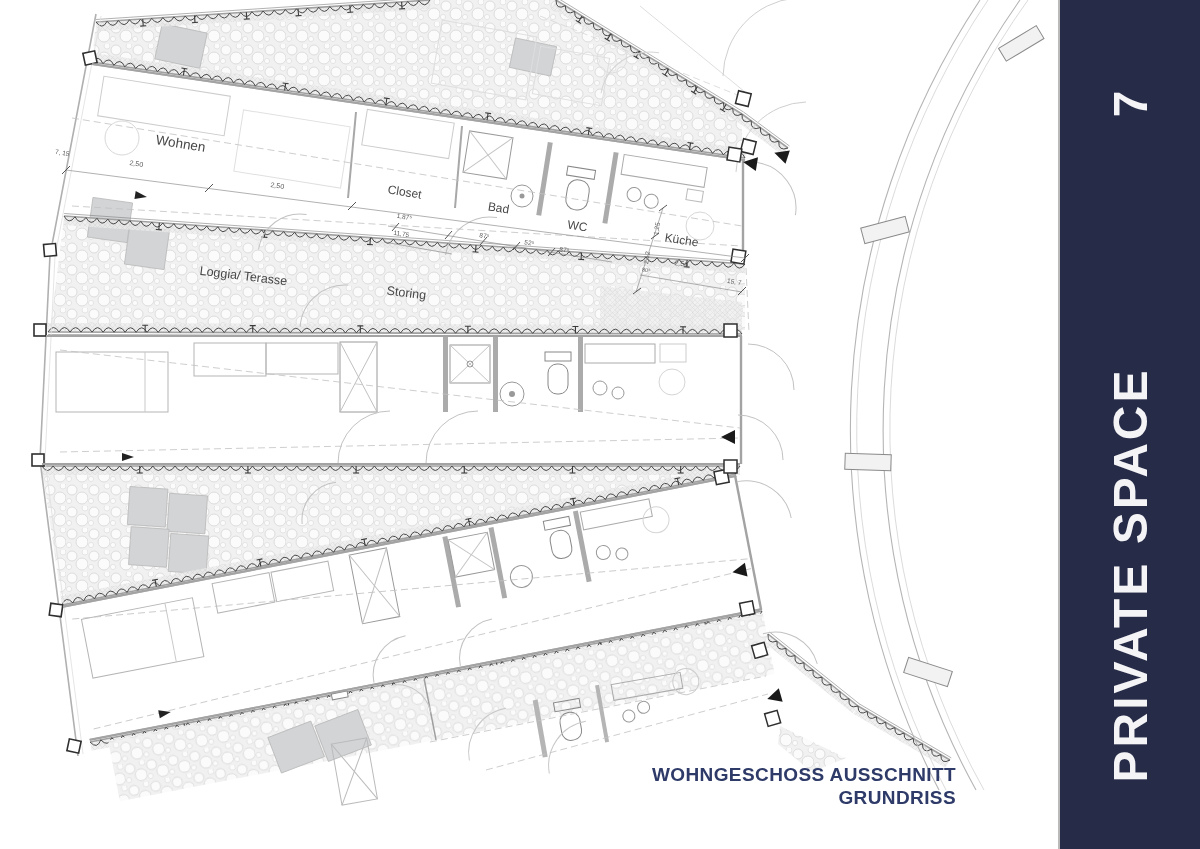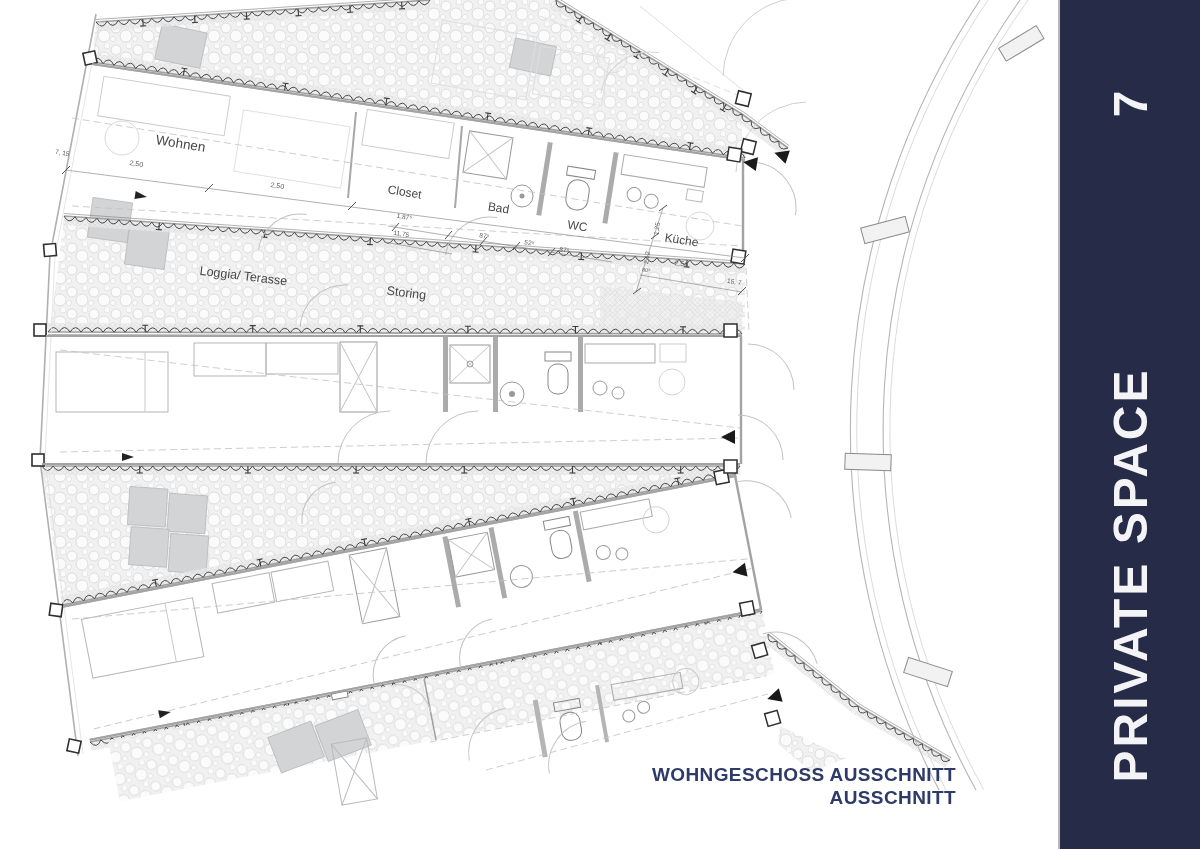--- a/index.html
+++ b/index.html
@@ -477,21 +477,21 @@
         <text x="659" y="229" font-size="6.5" text-anchor="middle" class="dim" transform="rotate(-81 659 229)">1,25</text>
         <text x="649" y="258" font-size="6.5" text-anchor="middle" class="dim" transform="rotate(-81 649 258)">2,12</text>
         <text x="646" y="272" font-size="5.5" text-anchor="middle" class="dim" transform="rotate(9 646 272)">80⁵</text>
         <text x="681" y="266" font-size="7" text-anchor="middle" class="dim" transform="rotate(9 681 266)">2,50</text>
         <text x="734" y="284" font-size="6.5" text-anchor="middle" class="dim" transform="rotate(9 734 284)">15, 7</text>
       </g>
 </svg>
 
 <div class="title-block" style="color: rgb(46, 58, 104);">
   <div>WOHNGESCHOSS AUSSCHNITT</div>
-  <div>AUSSCHNITT</div>
+  <div>GRUNDRISS</div>
 </div>
 
 <div class="sidebar" style="background: rgb(38, 43, 72);">
   <span class="vert num" style="color: rgb(244, 244, 246);">7</span>
   <span class="vert label" style="color: rgb(244, 244, 246);">PRIVATE SPACE</span>
 </div>
 
 </div>
 
 </body></html>

